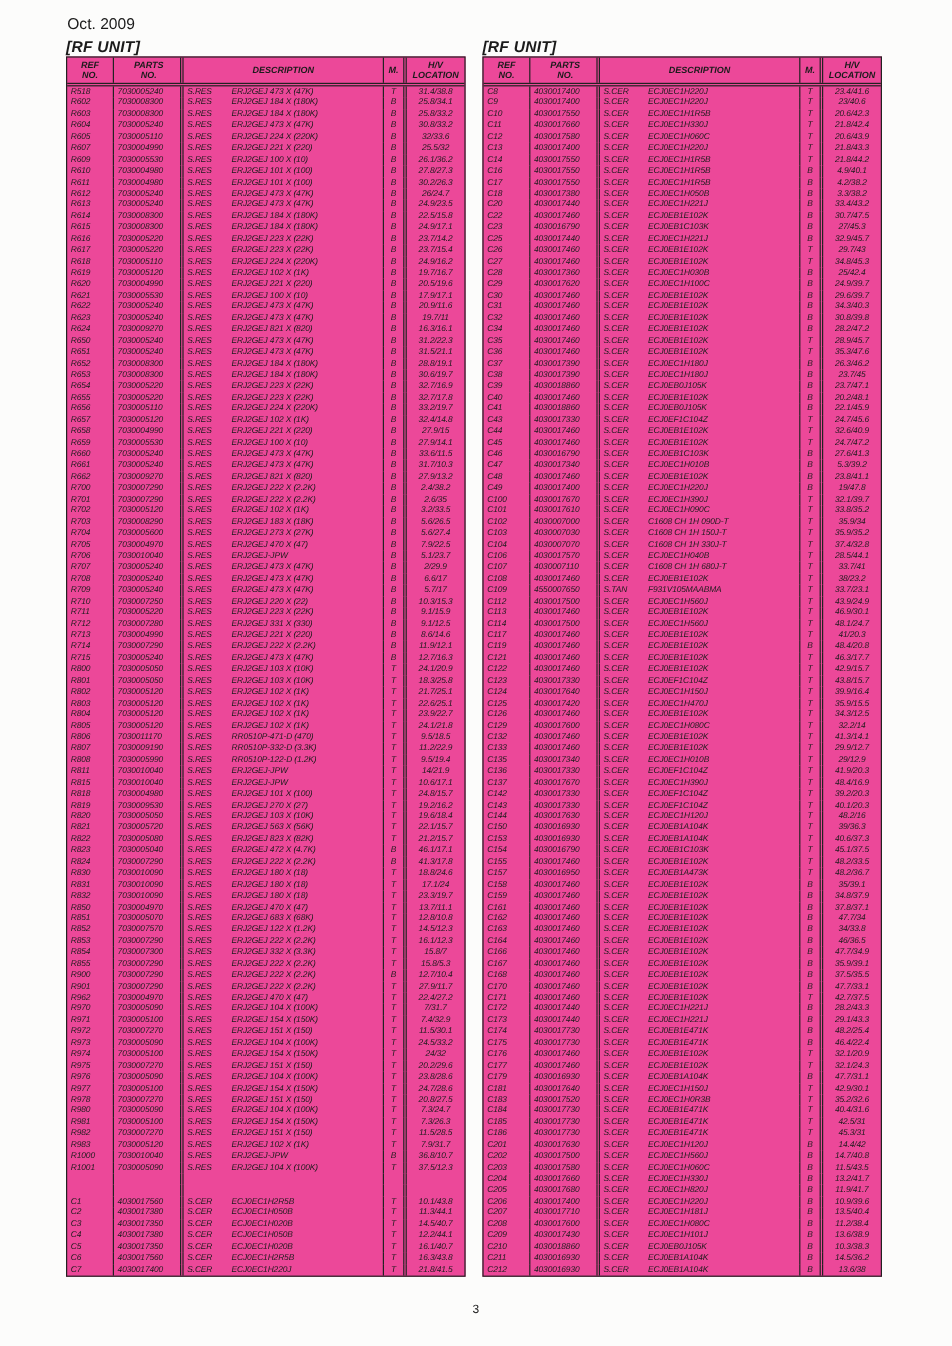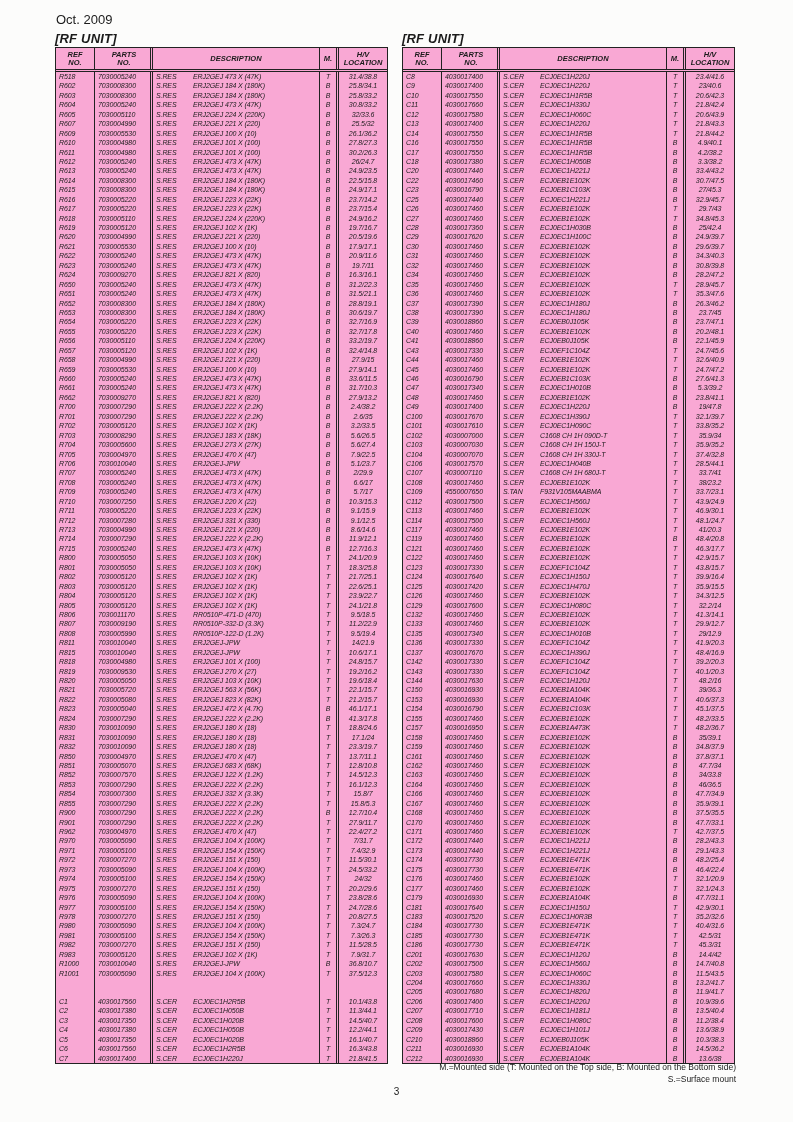--- a/index.html
+++ b/index.html
@@ -9,21 +9,21 @@
     background:#fcfcfb;
     font-family:"Liberation Sans",sans-serif;
     color:#1b1b1b;
     overflow:hidden;
   }
   .date{position:absolute;left:56px;top:12px;font-size:13px;}
   .col{position:absolute;top:31px;width:333px;font-style:italic;}
   .col-left{left:55px;}
   .col-right{left:402px;}
   .section-title{font-size:13px;font-weight:bold;letter-spacing:.2px;height:16px;}
-  .parts-table{border:1.5px solid #222;background:#f9a8d4;}
+  .parts-table{border:1.5px solid #222;background:#ec4899;}
   .thead{display:flex;border-bottom:3px double #222;height:21px;}
   .thead .c{
     display:flex;flex-direction:column;justify-content:center;
     text-align:center;font-weight:bold;font-size:7.5px;line-height:8px;
     white-space:pre-line;
   }
   .c{box-sizing:border-box;flex:none;overflow:hidden;}
   .c.ref{width:38px;padding-left:3px;}
   .thead .c.ref{padding-left:0;}
   .c.parts{width:56px;border-left:1px solid #222;padding-left:3px;}
@@ -2175,19 +2175,15 @@
               <span class="type">S.CER</span>
               <span class="desc">ECJ0EB1A104K</span>
             </span>
             <span class="c m">B</span>
             <span class="c hv">13.6/38</span>
           </div>
         </div>
     </div>
   </div>
 
-  <div class="footnotes">
-    <div>M.=Mounted side (T: Mounted on the Top side, B: Mounted on the Bottom side)</div>
-    <div>S.=Surface mount</div>
-  </div>
 
   <div class="page-number">3</div>
 </div>
 
 </body></html>

